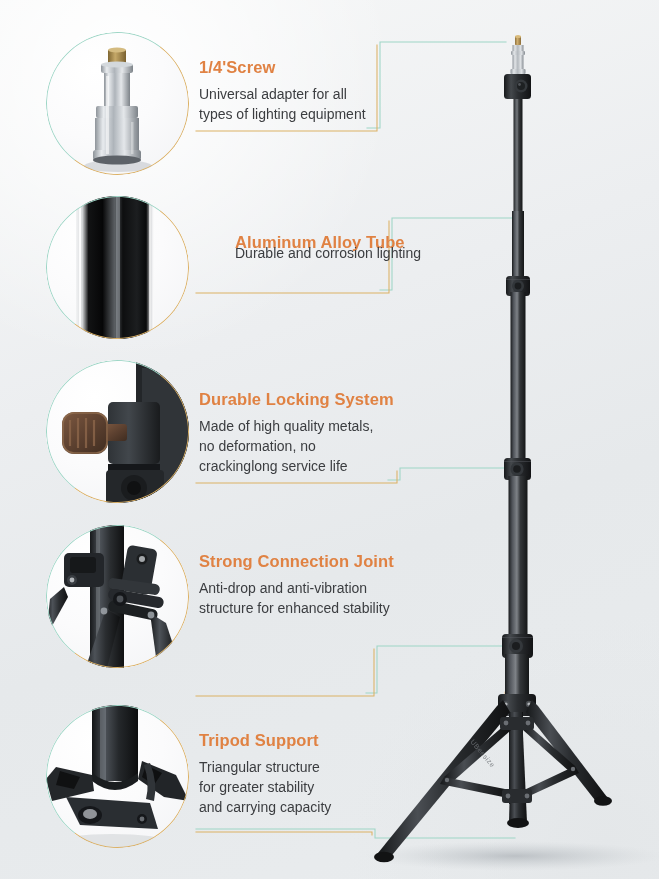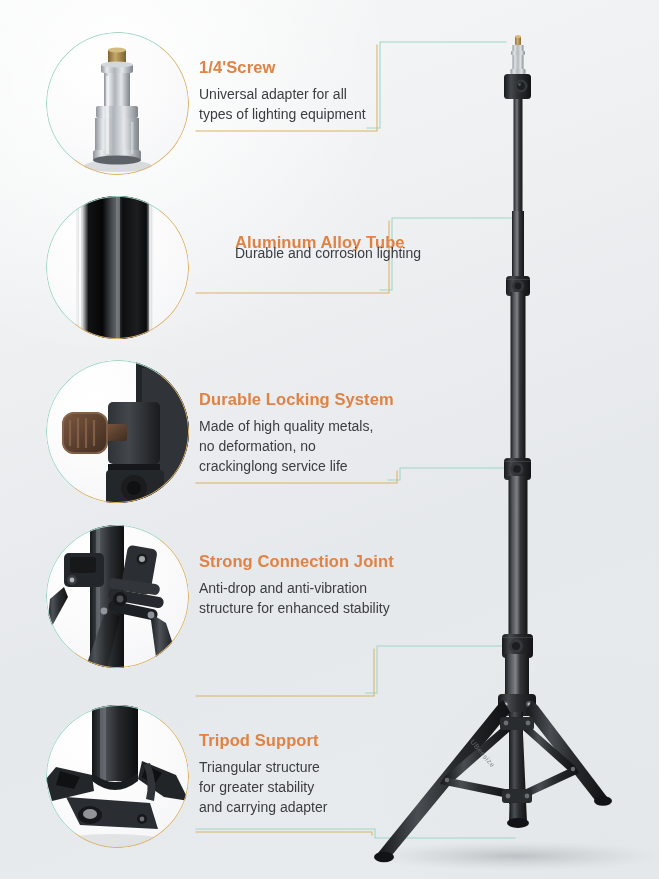--- a/index.html
+++ b/index.html
@@ -436,16 +436,16 @@
     <p class="t-body" style="max-width:190px;">Made of high quality metals, no deformation, no crackinglong service life</p>
   </div>
 
   <div class="tblock" style="left:199px; top:552px;">
     <p class="t-head">Strong Connection Joint</p>
     <p class="t-body" style="max-width:218px;">Anti-drop and anti-vibration structure for enhanced stability</p>
   </div>
 
   <div class="tblock" style="left:199px; top:731px;">
     <p class="t-head">Tripod Support</p>
-    <p class="t-body" style="max-width:140px;">Triangular structure for greater stability and carrying adapter</p>
+    <p class="t-body" style="max-width:140px;">Triangular structure for greater stability and carrying capacity</p>
   </div>
 
 </div>
 
 </body></html>

